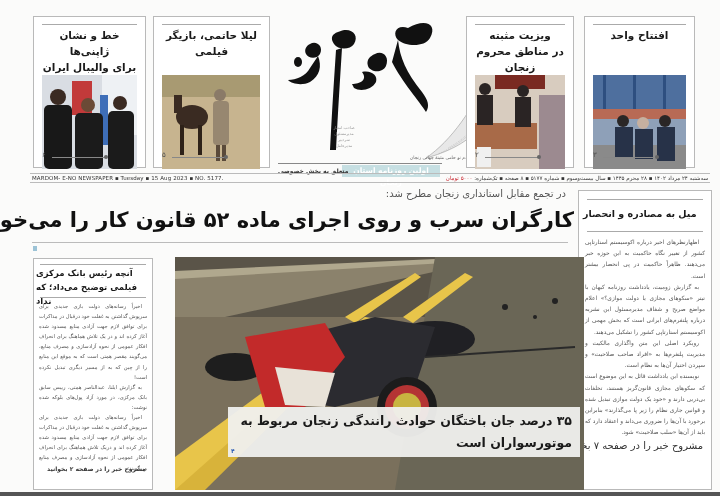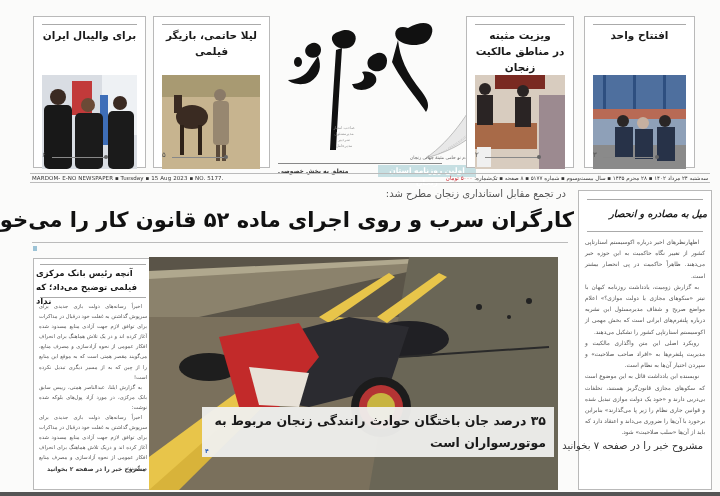--- a/index.html
+++ b/index.html
@@ -18,69 +18,70 @@
   .card .foot .line { position: absolute; left: 10px; width: 54px; top: 4px; height: 1px; background: #888; }
   .card .foot .dot { position: absolute; left: 62px; top: 2px; width: 4px; height: 4px; border-radius: 50%; background: #666; }
 
   
   .masthead { position: absolute; left: 280px; top: 10px; width: 184px; height: 160px; }
   .logo-svg { position: absolute; left: 0; top: 0; }
   .ornament { position: absolute; left: 142px; top: 60px; width: 80px; height: 90px; }
   .small-labels { position: absolute; left: 50px; top: 115px; width: 28px; direction: rtl; font-size: 4px; line-height: 6px; color: #999; text-align: center; }
   .tagline { position: absolute; left: 130px; top: 145px; font-size: 4.5px; color: #666; direction: rtl; white-space: nowrap; }
   .mast-rule { position: absolute; left: 38px; top: 153px; width: 164px; height: 1px; background: #888; }
-  .mast-band { position: absolute; left: 100px; top: 155px; width: 98px; height: 12px; background: #c6dfe2; color: #fff; font-weight: bold; font-size: 7.5px; line-height: 12px; text-align: center; direction: rtl; margin-left: 36px; }
+  .mast-band { position: absolute; left: 100px; top: 155px; width: 98px; height: 12px; background: #c6dfe2; color: #fff; font-weight: bold; font-size: 7.5px; line-height: 12px; text-align: center; direction: rtl; }
   .mast-sub { position: absolute; left: 38px; top: 157px; font-size: 6px; font-weight: bold; color: #333; direction: rtl; white-space: nowrap; }
 
   
   .datebar { position: absolute; left: 30px; right: 10px; top: 173px; height: 10px; border-top: 1px solid #bbb; border-bottom: 1px solid #bbb; }
   .date-en { position: absolute; left: 2px; top: 0px; font-size: 5.5px; line-height: 9px; color: #333; white-space: nowrap; letter-spacing: 0.1px; }
   .date-fa { position: absolute; right: 2px; top: 0px; font-size: 5.5px; line-height: 9px; color: #333; direction: rtl; white-space: nowrap; }
   .date-fa .price { color: #c8202a; }
 
   
   .kicker { position: absolute; right: 154px; top: 188px; font-size: 10px; color: #555; direction: rtl; white-space: nowrap; }
   .headline { position: absolute; left: 32px; right: 146px; top: 206px; direction: rtl; text-align: right; font-weight: bold; font-size: 21px; line-height: 28px; color: #111; white-space: nowrap; letter-spacing: -0.3px; }
   .head-rule { position: absolute; left: 32px; top: 242px; width: 536px; height: 1px; background: #bbb; }
 
   
   .rightbox { position: absolute; left: 578px; top: 190px; width: 134px; height: 300px; border: 1px solid #b9b9b9; background: #fff; }
   .rightbox .rule1 { position: absolute; left: 8px; right: 8px; top: 8px; height: 1px; background: #aaa; }
-  .rightbox .rtitle { position: absolute; left: 4px; right: 4px; top: 17px; direction: rtl; text-align: right; font-weight: bold; font-size: 9.5px; color: #1a1a1a; font-style: italic; }
+  .rightbox .rtitle { position: absolute; left: 4px; right: 4px; top: 17px; direction: rtl; text-align: left; font-weight: bold; font-size: 9.5px; color: #1a1a1a; }
   .rightbox .rule2 { position: absolute; left: 8px; right: 8px; top: 40px; height: 1px; background: #aaa; }
   .rightbox .body { position: absolute; left: 6px; right: 6px; top: 46px; direction: rtl; text-align: justify; font-size: 5.8px; line-height: 11.2px; color: #555; }
   .rightbox .body p { text-indent: 6px; }
   .rightbox .more { position: absolute; right: 8px; bottom: 38px; font-size: 10px; font-weight: normal; color: #333; direction: rtl; white-space: nowrap; }
 
   
   .leftbox { position: absolute; left: 33px; top: 258px; width: 120px; height: 232px; border: 1px solid #b9b9b9; background: #fff; }
   .leftbox .rule1 { position: absolute; left: 6px; right: 6px; top: 5px; height: 1px; background: #aaa; }
   .leftbox .ltitle { position: absolute; left: 2px; right: 2px; top: 7px; direction: rtl; text-align: left; font-weight: bold; font-size: 8.5px; line-height: 14px; color: #1a1a1a; }
   .leftbox .rule2 { position: absolute; left: 6px; right: 6px; top: 38px; height: 1px; background: #aaa; }
   .leftbox .body { position: absolute; left: 5px; right: 5px; top: 42px; direction: rtl; text-align: justify; font-size: 5.2px; line-height: 10.1px; color: #555; }
   .leftbox .body p { text-indent: 5px; }
   .leftbox .more { position: absolute; right: 6px; bottom: 17px; font-size: 6px; font-weight: bold; color: #333; direction: rtl; white-space: nowrap; }
 
   
-  .mainphoto { position: absolute; left: 149px; top: 257px; width: 409px; height: 233px; overflow: hidden; background: #5eead4; }
+  .mainphoto { position: absolute; left: 175px; top: 257px; width: 409px; height: 233px; overflow: hidden; background: #5eead4; }
   .caption { position: absolute; left: 53px; top: 150px; width: 352px; height: 50px; background: rgba(240,240,238,0.95); }
   .caption .ctext { position: absolute; left: 6px; right: 8px; top: 3px; direction: rtl; text-align: right; font-weight: bold; font-size: 12.5px; line-height: 22px; color: #1a1a1a; }
   .caption .cnum { position: absolute; left: 3px; bottom: 3px; font-size: 6px; color: #2a5cb5; font-weight: bold; }
 
   .bottom-strip { position: absolute; left: 0; top: 492px; width: 720px; height: 4px; background: #555; }
   .left-margin-mark { position: absolute; left: 33px; top: 246px; width: 4px; height: 5px; background: #9cc3d6; }
 </style>
 </head>
 <body>
 
 <div class="page">
 
   <div class="card" style="left:33px; width:113px;">
     <div class="rule"></div>
     <div class="title">
+      <div>خط و نشان ژاپنی‌ها</div>
       <div>برای والیبال ایران</div>
     </div>
     <div class="photo">
       <svg width="97" height="94" viewBox="0 0 97 94">
         <rect width="97" height="94" fill="#d9dde3"></rect>
         <rect x="60" y="0" width="37" height="60" fill="#eef1f4"></rect>
         <rect x="30" y="6" width="20" height="34" fill="#c23a3a"></rect>
         <rect x="58" y="20" width="8" height="50" fill="#3e6eb8"></rect>
         <circle cx="16" cy="22" r="8" fill="#3a2a22"></circle>
         <rect x="2" y="30" width="28" height="64" rx="5" fill="#181818"></rect>
@@ -150,21 +151,21 @@
     <div class="tagline">روزنامه مردم نو حامی مثبتهٔ جهانی زنجان</div>
     <div class="mast-rule" style="left:-2px;"></div>
     <div class="mast-band" style="left:62px;">اولین روزنامه استان زنجان</div>
     <div class="mast-sub" style="left:-2px;">متعلق به بخش خصوصی</div>
   </div>
 
   <div class="card" style="left:466px; width:108px;">
     <div class="rule"></div>
     <div class="title">
       <div>ویزیت مثبته</div>
-      <div>در مناطق مالکیت زنجان</div>
+      <div>در مناطق محروم زنجان</div>
     </div>
     <div class="photo">
       <svg width="92" height="94" viewBox="0 0 92 94">
         <rect width="92" height="94" fill="#d8ccbf"></rect>
         <rect x="20" y="0" width="50" height="14" fill="#7a2a22"></rect>
         <rect x="0" y="48" width="62" height="26" fill="#a86a48"></rect>
         <circle cx="10" cy="14" r="6" fill="#2a2424"></circle>
         <rect x="2" y="20" width="16" height="30" fill="#2a2424"></rect>
         <circle cx="48" cy="16" r="6" fill="#2a2424"></circle>
         <rect x="40" y="22" width="16" height="30" fill="#2a2424"></rect>

